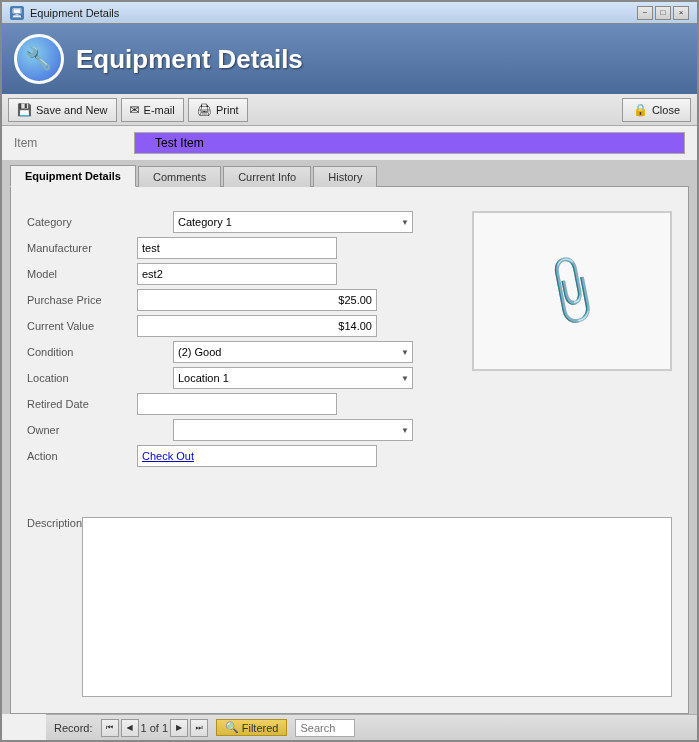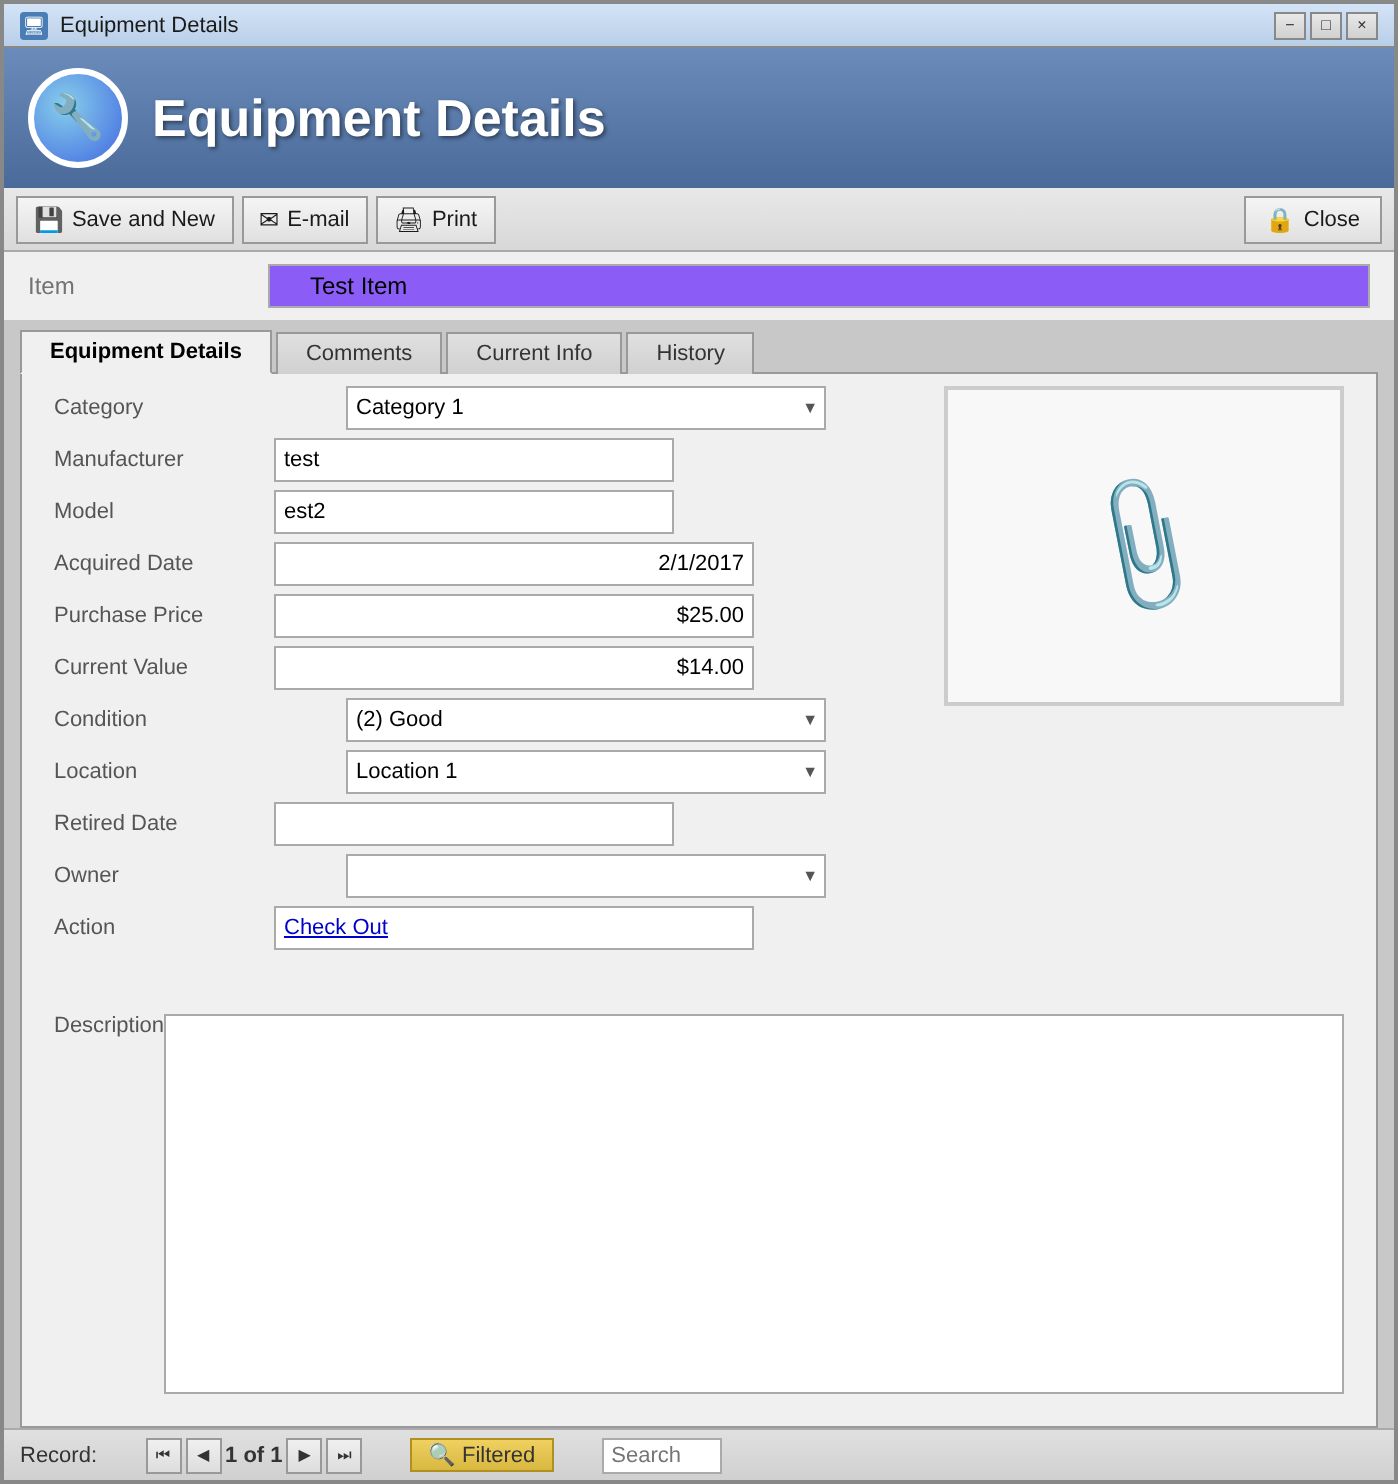--- a/index.html
+++ b/index.html
@@ -208,21 +208,21 @@
     .tab-content {
       background: #f0f0f0;
       border: 1px solid #999;
       flex: 1;
       overflow: hidden;
       display: flex;
       flex-direction: column;
     }
 
     .form-area {
-      padding: 6px 16px;
+      padding: 24px 16px;
       display: flex;
       gap: 16px;
       flex-shrink: 0;
     }
 
     .form-fields {
       flex: 1;
     }
 
     .form-row {
@@ -332,23 +332,24 @@
       padding: 4px;
       min-height: 80px;
     }
 
     .status-bar {
       background: linear-gradient(to bottom, #e0e0e0, #d0d0d0);
       border-top: 1px solid #aaa;
       padding: 3px 8px;
       display: flex;
       align-items: center;
-      gap: 24px;
+      gap: 8px;
       height: 26px;
       flex-shrink: 0;
+      margin-left: 44px;
     }
 
     .record-label {
       font-size: 11px;
       color: #333;
     }
 
     .nav-controls {
       display: flex;
       align-items: center;
@@ -364,21 +365,20 @@
       display: flex;
       align-items: center;
       justify-content: center;
       font-size: 8px;
       color: #333;
     }
 
     .record-count {
       font-size: 11px;
       color: #333;
-      font-weight: bold;
     }
 
     .filtered-badge {
       background: linear-gradient(to bottom, #f0d060, #d8b840);
       border: 1px solid #b09020;
       padding: 1px 8px;
       font-size: 11px;
       color: #333;
       display: flex;
       align-items: center;
@@ -465,24 +465,20 @@
           <div class="form-row">
             <span class="form-label">Manufacturer</span>
             <input class="form-input" type="text" value="test" style="">
           </div>
 
           <div class="form-row">
             <span class="form-label">Model</span>
             <input class="form-input" type="text" value="est2" style="">
           </div>
 
-          <div class="form-row">
-            <span class="form-label">Acquired Date</span>
-            <input class="form-input-right" type="text" value="2/1/2017" style="">
-          </div>
 
           <div class="form-row">
             <span class="form-label">Purchase Price</span>
             <input class="form-input-right" type="text" value="$25.00" style="">
           </div>
 
           <div class="form-row">
             <span class="form-label">Current Value</span>
             <input class="form-input-right" type="text" value="$14.00" style="">
           </div>

